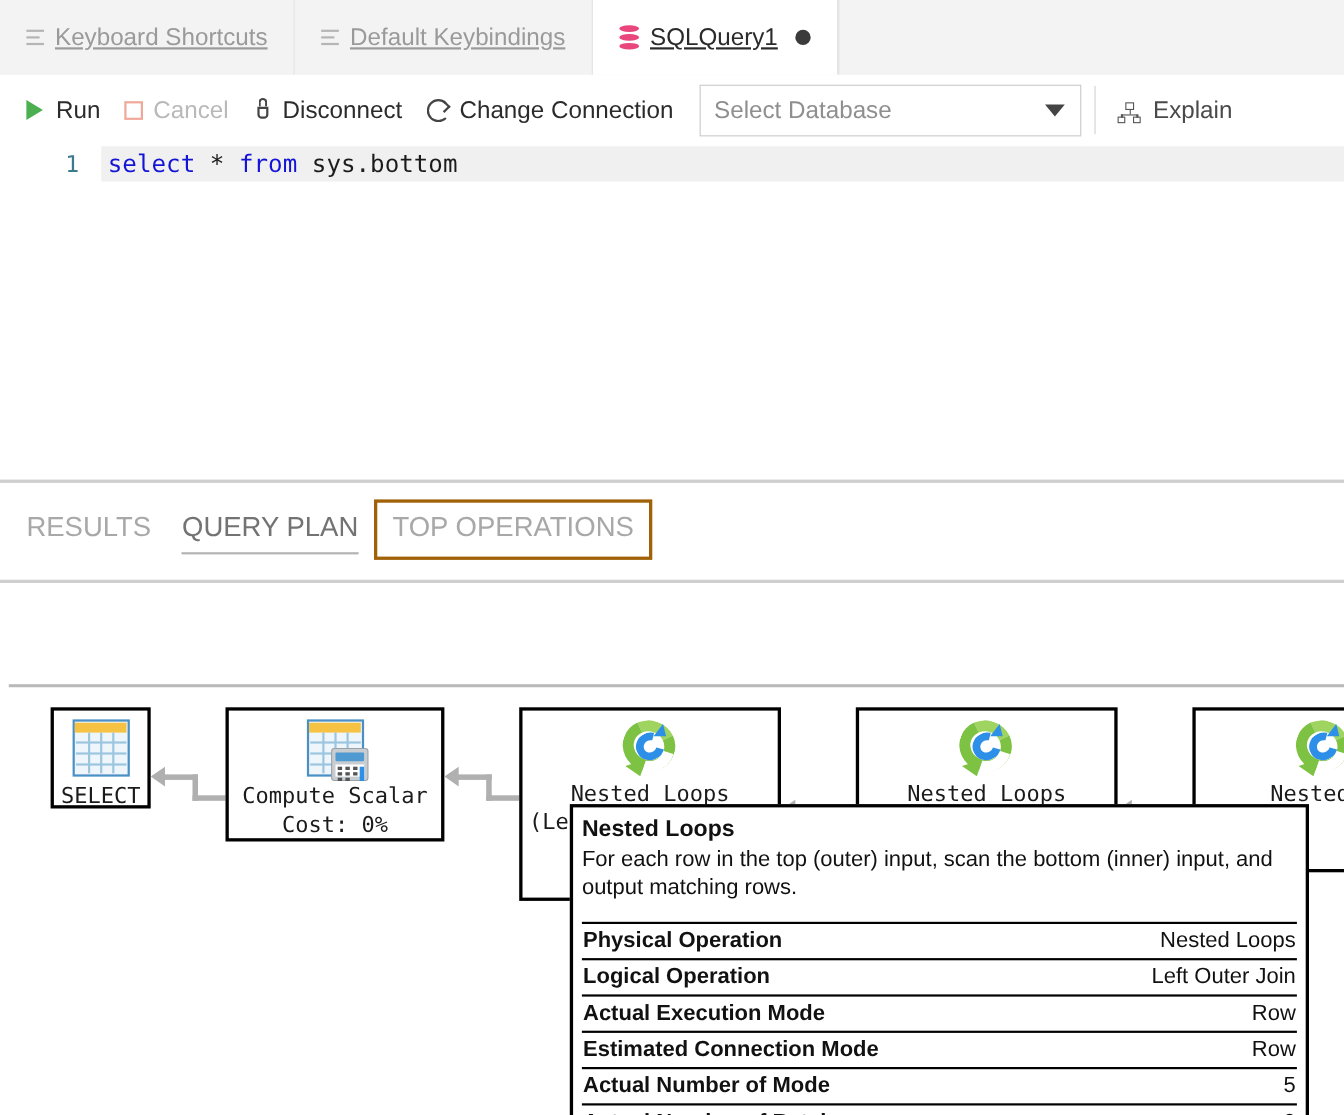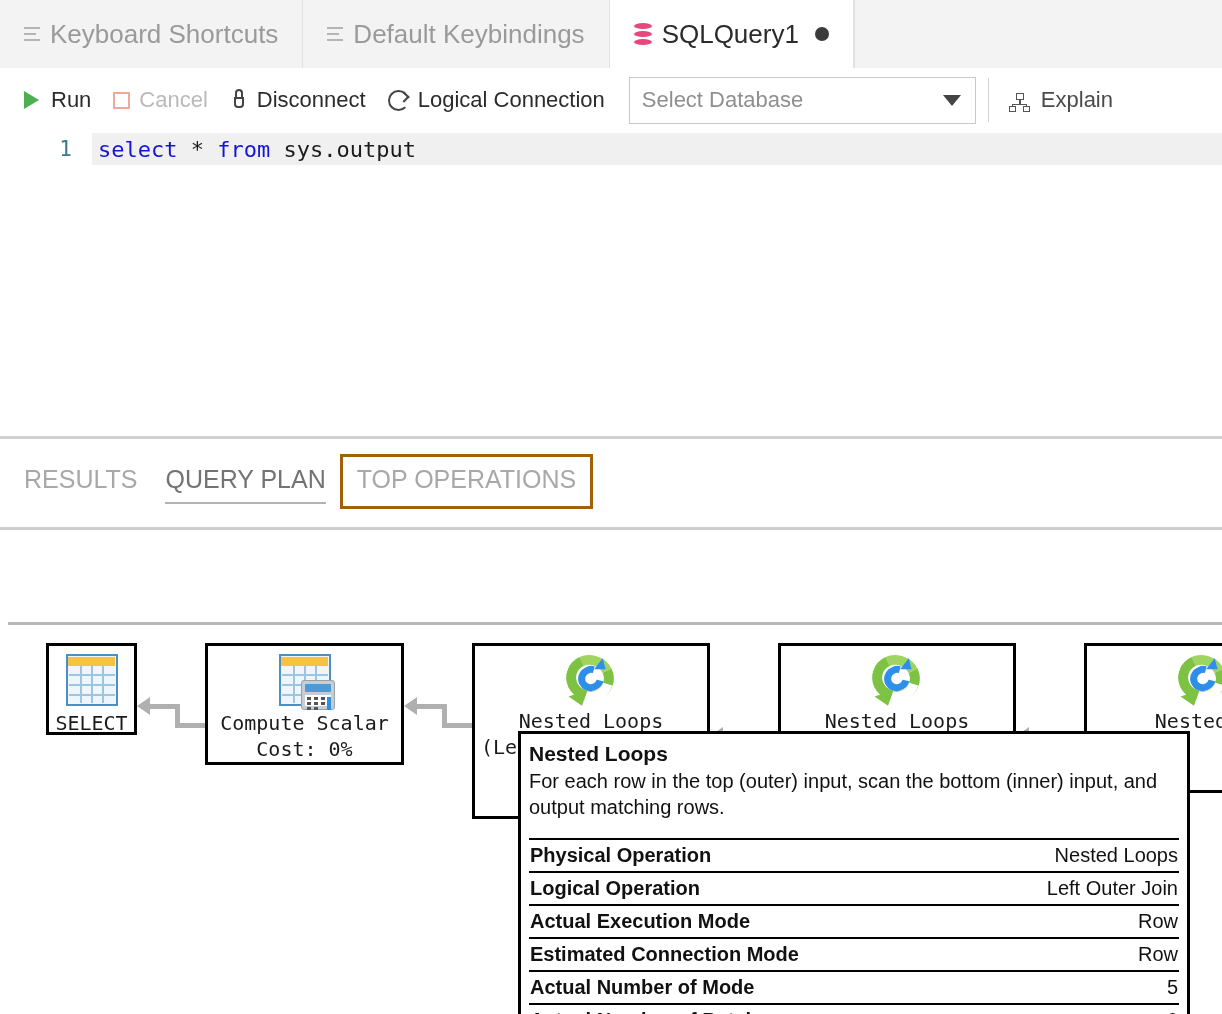--- a/index.html
+++ b/index.html
@@ -14,25 +14,26 @@
   
   .tabbar {
     position:absolute; top:0; left:0; width:1222px; height:68px;
     background:#f3f3f3;
     display:flex; align-items:stretch;
   }
   .tab {
     display:flex; align-items:center; gap:10px;
     padding:0 24px;
     border-right:1px solid #e2e2e2;
-    font-size:26px;
+    font-size:22px;
     color:#9a9a9a;
     background:#f3f3f3;
     white-space:nowrap;
     cursor:pointer;
+    text-decoration:underline;
   }
   .tab.active {
     background:#ffffff;
     color:#2b2b2b;
   }
   .tab .hamburger {
     width:16px; height:14px;
     display:inline-flex; flex-direction:column; justify-content:space-between;
     flex:0 0 auto;
   }
@@ -332,21 +333,21 @@
     </div>
     <div class="tb-btn">
       <span class="ico-disconnect">
         <span class="plug-top"></span>
           <span class="plug-body"></span>
       </span>
       <span>Disconnect</span>
     </div>
     <div class="tb-btn">
       <span class="ico-change"></span>
-      <span>Logical Connection</span>
+      <span>Change Connection</span>
     </div>
     <div class="db-select">
       <span>Select Database</span>
       <span class="caret"></span>
     </div>
     <div class="tb-sep"></div>
     <div class="tb-explain">
       <span class="ico-explain">
         <u class="n1"></u>
           <u class="n2"></u>
@@ -356,21 +357,21 @@
           <s class="l1"></s>
           <s class="l2"></s>
       </span>
       <span>Explain</span>
     </div>
   </div>
 
   <div class="editor">
     <div class="ed-line">
       <div class="ed-gutter">1</div>
-      <div class="ed-code"><span class="kw">select</span><span> * </span><span class="kw">from</span><span> sys.output</span></div>
+      <div class="ed-code"><span class="kw">select</span><span> * </span><span class="kw">from</span><span> sys.bottom</span></div>
     </div>
   </div>
 
   <div class="panel-top-border"></div>
 
   <div class="res-tabs">
     <div class="res-tab">
       <span>RESULTS</span>
     </div>
     <div class="res-tab active">

